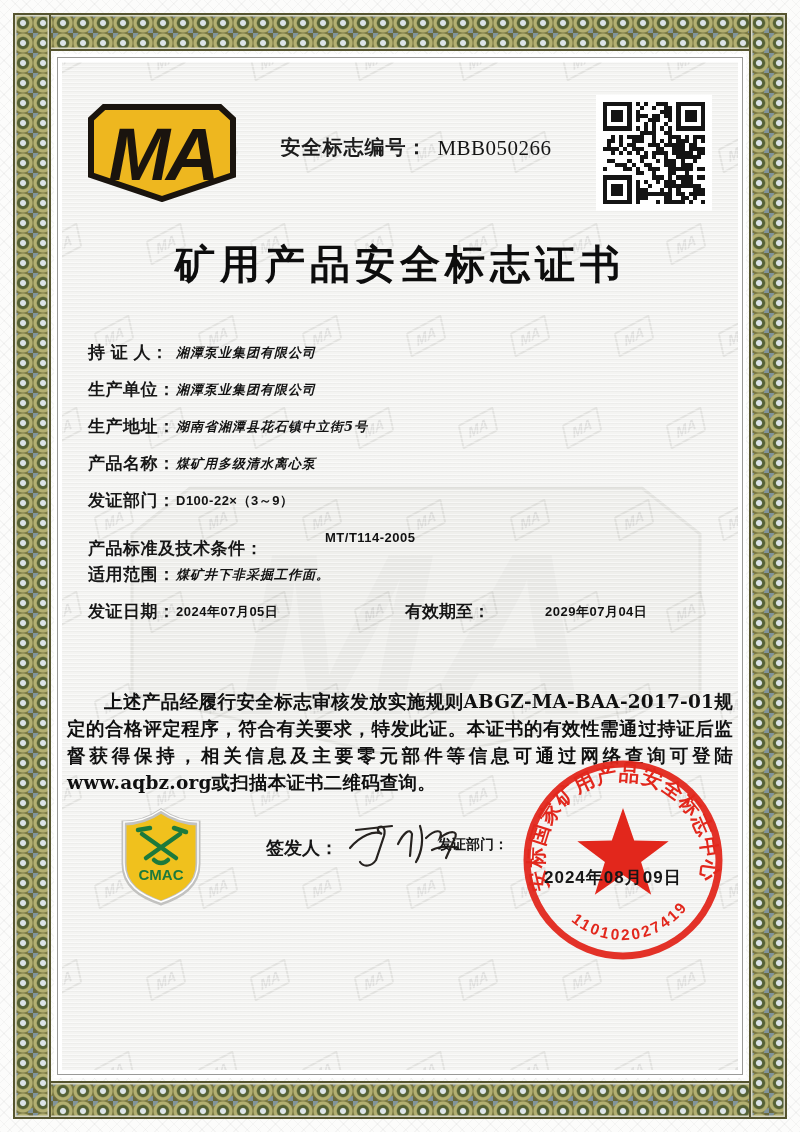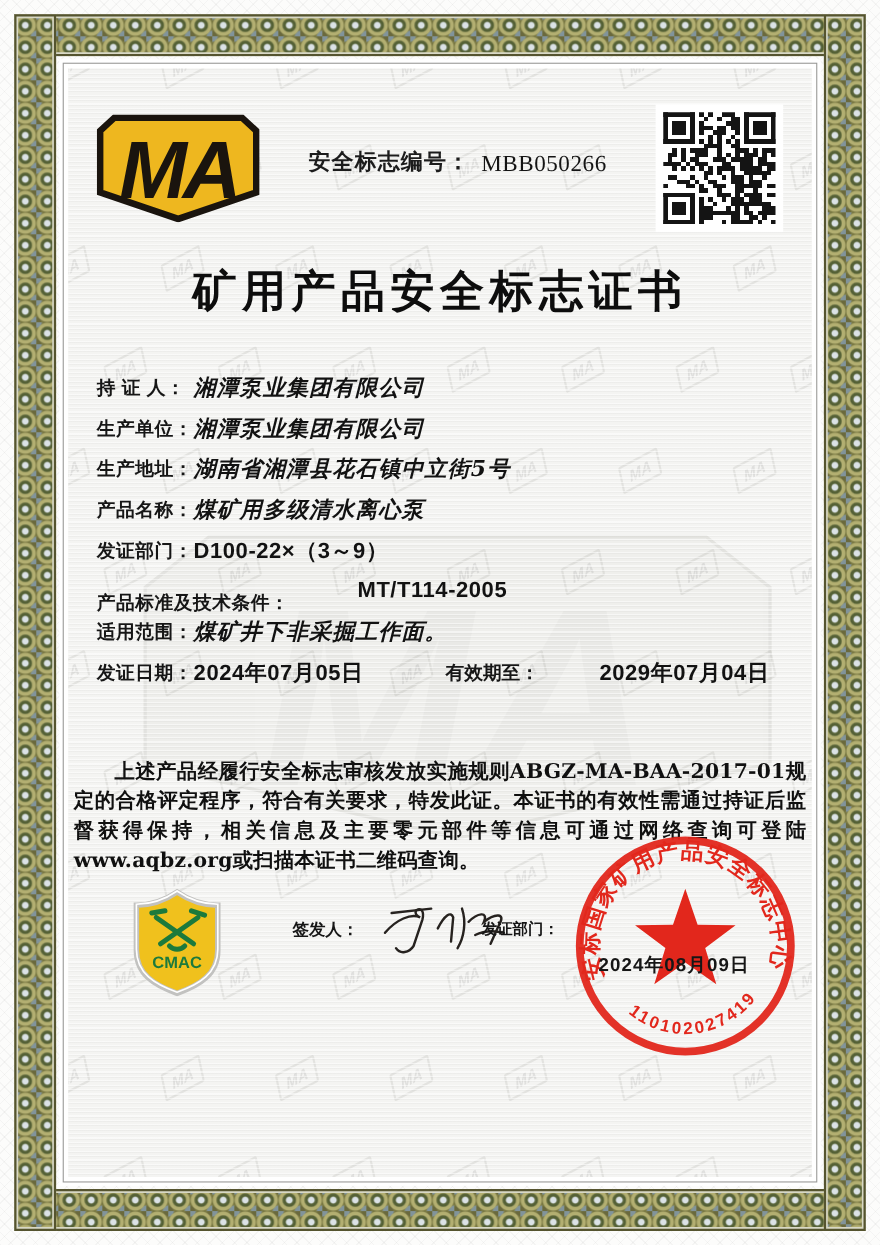--- a/index.html
+++ b/index.html
@@ -73,41 +73,41 @@
     font-size:40px; font-weight:900; color:#0d0d0d; letter-spacing:5px;
   }
   
   .fields{ margin-top:42px; padding:0 26px; }
   .frow{ height:37px; display:flex; align-items:center; }
   .flabel{
     width:88px; flex:0 0 auto; font-size:17px; font-weight:600; color:#161616;
     letter-spacing:.5px; white-space:pre;
   }
   .flabel.wide{ width:auto;margin-top:22px; }
-  .fvalue{ font-size:20px; color:#121212; }
+  .fvalue{ font-size:13px; color:#121212; }
   .v-kai{
     font-family:"DejaVu Serif", serif; font-style:italic; font-weight:700;
     letter-spacing:1px;
   }
   .v-mono{ font-weight:700; letter-spacing:.5px; }
   .gap62{ margin-left:62px; }
   .issue-val{ width:229px; flex:0 0 auto; }
   .valid-label{ width:88px; flex:0 0 auto; font-size:17px; font-weight:600; color:#161616; white-space:pre;}
   .valid-val{ margin-left:52px; }
   
   .statement{
     margin-top:58px; padding:0 5px;
     font-family:"DejaVu Serif", serif;
     font-size:18.5px; font-weight:700; line-height:27px; color:#101010;
     text-align:justify; text-indent:2em; letter-spacing:.2px;
   }
   
   .footer{ position:relative; height:240px; }
   .cmac{ position:absolute; left:56px; top:12px; width:86px; height:98px; }
-  .signer-label{ position:absolute; left:204px; top:40px; font-size:15px; font-weight:600; color:#161616; }
+  .signer-label{ position:absolute; left:204px; top:40px; font-size:18px; font-weight:600; color:#161616; }
   .signature{ position:absolute; left:278px; top:8px; width:130px; height:72px; }
   .dept-label{ position:absolute; left:376px; top:40px; font-size:14px; font-weight:600; color:#161616; }
   .stamp-wrap{ position:absolute; left:455px; top:-42px; width:212px; height:212px; }
   .stamp-date{
     position:absolute; left:482px; top:70px; font-size:17px; font-weight:700;
     color:#161616; letter-spacing:1px; white-space:nowrap;
   }
 </style>
 </head>
 <body>

